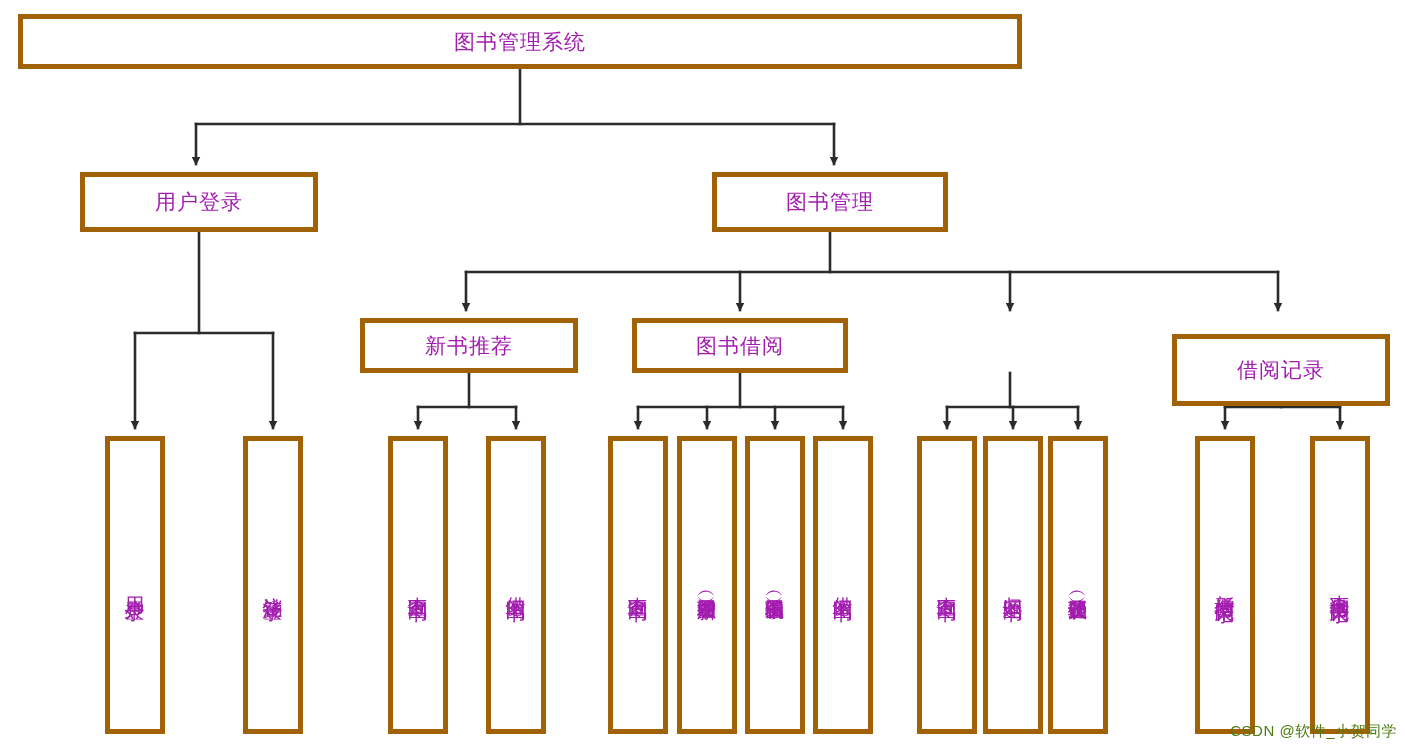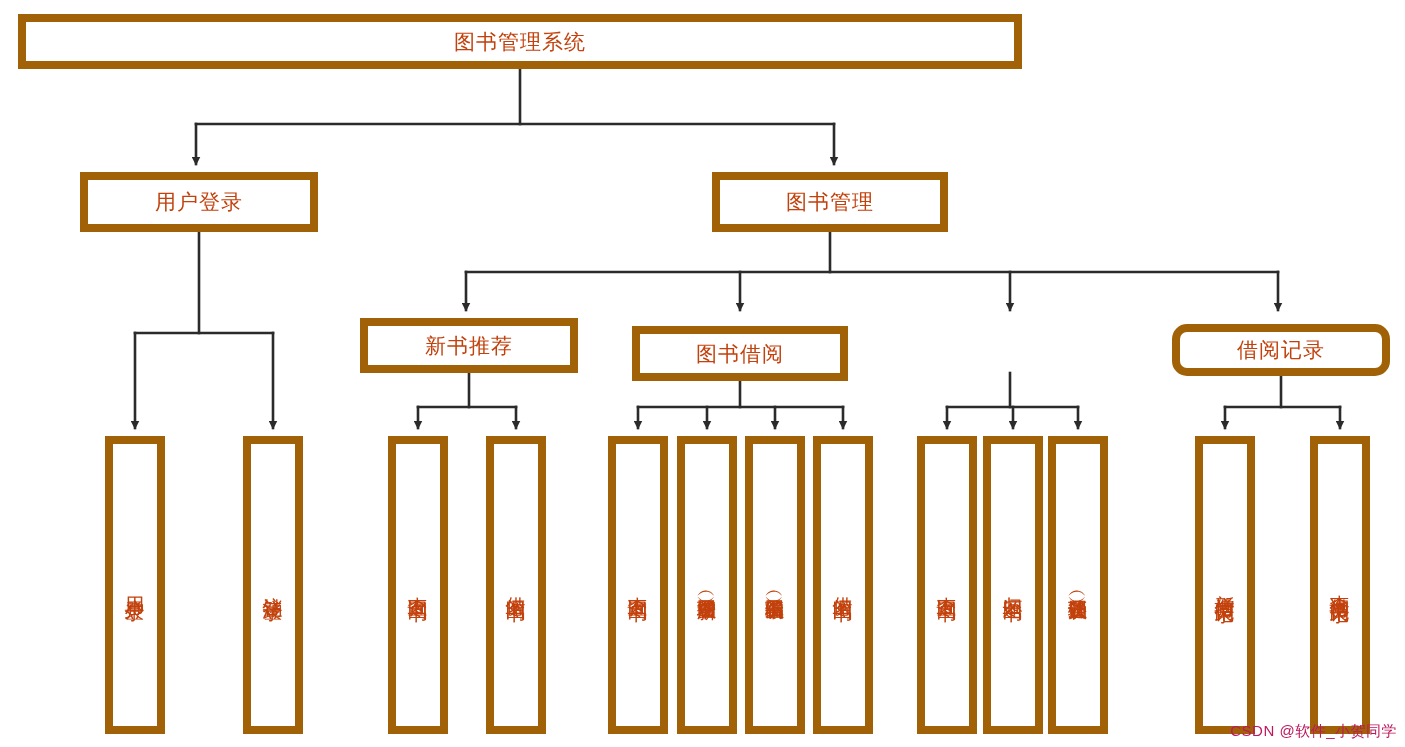--- a/index.html
+++ b/index.html
@@ -22,25 +22,25 @@
     position: absolute;
     left: 0;
     top: 0;
     width: 1405px;
     height: 747px;
   }
   .node {
     position: absolute;
     box-sizing: border-box;
     background: #ffffff;
-    border: 8px solid #a16207;
+    border: 5px solid #a16207;
     display: flex;
     align-items: center;
     justify-content: center;
-    color: #c2410c;
+    color: #a21caf;
   }
   .node.horiz {
     font-size: 21px;
     letter-spacing: 1px;
   }
   .node.vert {
     writing-mode: vertical-rl;
     text-orientation: upright;
     font-size: 20px;
     letter-spacing: 2px;
@@ -57,21 +57,21 @@
     letter-spacing: 0px;
   }
   .node .label {
     display: block;
   }
   #watermark {
     position: absolute;
     right: 8px;
     bottom: 6px;
     font-size: 15px;
-    color: #be185d;
+    color: #4d7c0f;
     letter-spacing: 0.5px;
     user-select: none;
     pointer-events: none;
   }
 </style>
 </head>
 <body>
 
 <div id="diagram-root">
 
@@ -144,24 +144,24 @@
   <div class="node horiz" style="left:80px; top:172px; width:238px; height:60px;">
     <span class="label">用户登录</span>
   </div>
   <div class="node horiz" style="left:712px; top:172px; width:236px; height:60px;align-items:center;">
     <span class="label">图书管理</span>
   </div>
 
   <div class="node horiz" style="left:360px; top:318px; width:218px; height:55px;">
     <span class="label">新书推荐</span>
   </div>
-  <div class="node horiz" style="left:632px; top:326px; width:216px; height:55px;justify-content:center;">
+  <div class="node horiz" style="left:632px; top:318px; width:216px; height:55px;justify-content:center;">
     <span class="label">图书借阅</span>
   </div>
-  <div class="node horiz" style="left:1172px; top:324px; width:218px; height:52px;border-radius:15px;">
+  <div class="node horiz" style="left:1172px; top:334px; width:218px; height:72px;">
     <span class="label">借阅记录</span>
   </div>
 
   <div class="node vert" style="left:105px; top:436px; width:60px; height:298px;">
     <span class="label">用户登录</span>
   </div>
   <div class="node vert" style="left:243px; top:436px; width:60px; height:298px;">
     <span class="label">注销登录</span>
   </div>
 

